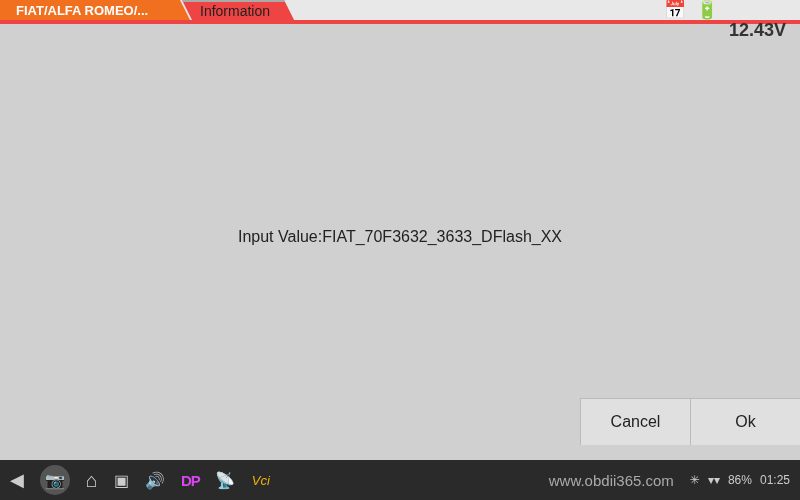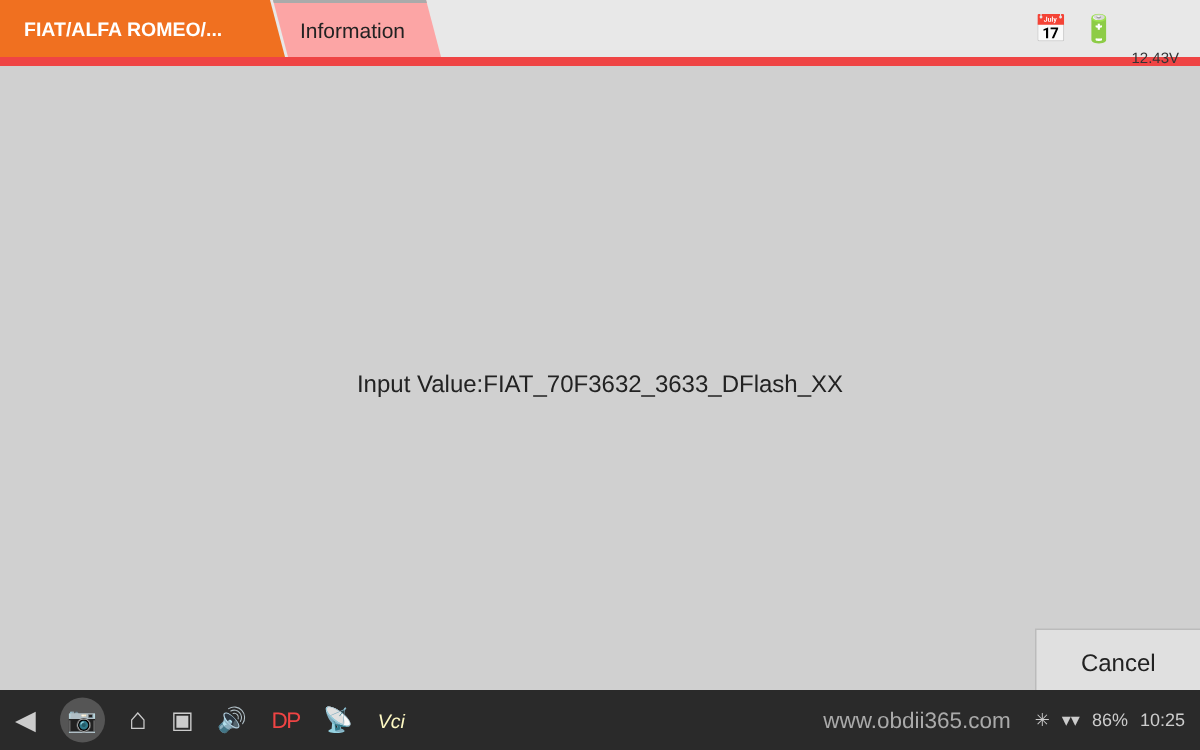--- a/index.html
+++ b/index.html
@@ -9,39 +9,39 @@
       background: #d0d0d0;
       font-family: Arial, sans-serif;
       overflow: hidden;
       position: relative;
     }
 
     
     .top-bar {
       display: flex;
       align-items: stretch;
-      height: 44px;
+      height: 24px;
       background: #e8e8e8;
-      border-bottom: 6px solid #ef4444;
+      border-bottom: 4px solid #ef4444;
     }
 
     .tab-brand {
       background: #f07020;
       color: white;
       font-weight: bold;
       font-size: 13px;
       padding: 0 16px;
       display: flex;
       align-items: center;
       clip-path: polygon(0 0, calc(100% - 10px) 0, 100% 100%, 0 100%);
       min-width: 190px;
     }
 
     .tab-info {
-      background: #fca5a5;
+      background: #ef4444;
       color: #222;
       font-size: 14px;
       padding: 0 24px 0 18px;
       display: flex;
       align-items: center;
       clip-path: polygon(0 0, calc(100% - 10px) 0, 100% 100%, 10px 100%);
       margin-left: -8px;
       border-top: 2px solid #aaa;
       text-align: center;
     }
@@ -68,21 +68,21 @@
 
     .input-value-text {
       font-size: 16px;
       color: #222;
       margin-top: 12px;
     }
 
     
     .action-bar {
       position: absolute;
-      bottom: 35px;
+      bottom: 56px;
       right: 0;
       display: flex;
       border-top: 1px solid #bbb;
       height: 46px;
     }
 
     .action-btn {
       width: 110px;
       height: 46px;
       display: flex;
@@ -134,68 +134,69 @@
 
     .bottom-right {
       display: flex;
       align-items: center;
       gap: 8px;
       color: #ccc;
       font-size: 12px;
     }
 
     .dp-logo {
-      color: #ef4444;
-      font-weight: normal;
+      color: #d946ef;
+      font-weight: bold;
       font-size: 15px;
       letter-spacing: -1px;
     }
 
     .vci-logo {
-      color: #fef9c3;
+      color: #eab308;
       font-size: 13px;
       font-style: italic;
     }
   </style>
 </head>
 <body>
 
 <div class="top-bar">
   <div class="tab-brand">
     <span>FIAT/ALFA ROMEO/...</span>
   </div>
   <div class="tab-info">
     <span>Information</span>
   </div>
   <div class="top-right">
     <span style="font-size:18px;">📅</span>
     <span style="font-size:18px;">🔋</span>
-    <span style="font-size:10px;font-weight:normal;margin-top:40px;">12.43V</span>
+    <span style="font-size:18px;font-weight:bold;margin-top:40px;">12.43V</span>
   </div>
 </div>
 
 <div class="main-content">
   <span class="input-value-text">Input Value:FIAT_70F3632_3633_DFlash_XX</span>
 </div>
 
 <div class="action-bar">
   <button class="action-btn">Cancel</button>
+  <button class="action-btn">Ok</button>
 </div>
 
 <div class="bottom-bar">
   <span class="bottom-icon">◀</span>
   <span class="bottom-icon active-circle" style="font-size:16px;">📷</span>
   <span class="bottom-icon" style="font-size:20px;">⌂</span>
   <span class="bottom-icon" style="font-size:16px;">▣</span>
   <span class="bottom-icon" style="font-size:16px;">🔊</span>
   <span class="dp-logo">DP</span>
   <span style="color:#ccc;font-size:16px;">📡</span>
   <span class="vci-logo">Vci</span>
 
   <span class="bottom-center" style="margin-left:auto;">www.obdii365.com</span>
 
   <div class="bottom-right">
     <span>✳</span>
     <span>▾▾</span>
     <span>86%</span>
-    <span>10:25</span>
+    <span>01:25</span>
   </div>
 </div>
 
 </body></html>

